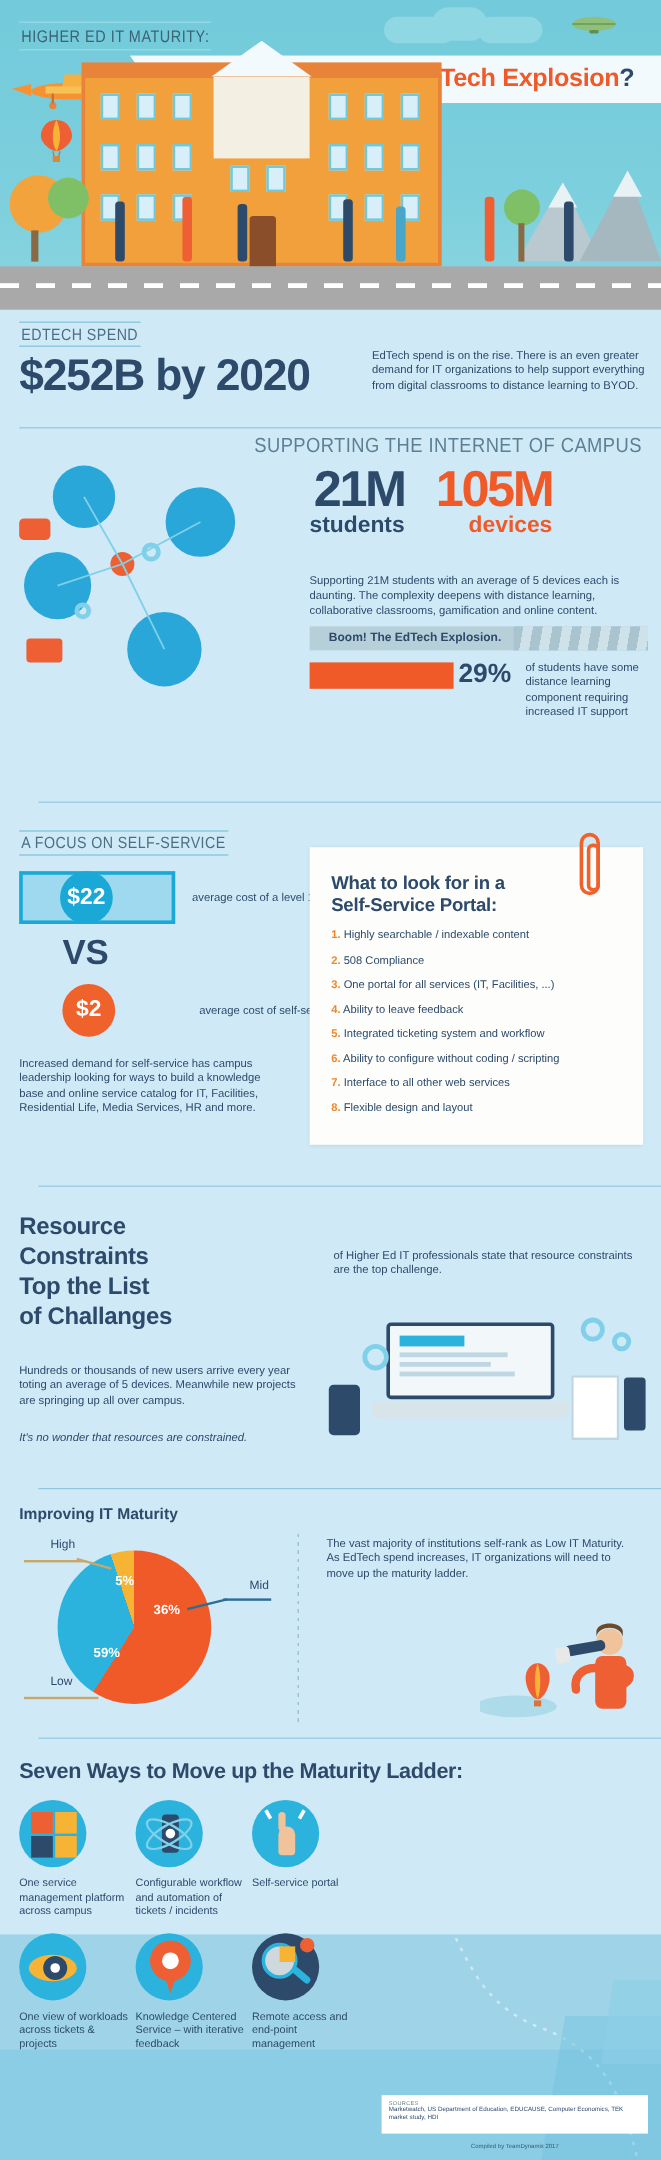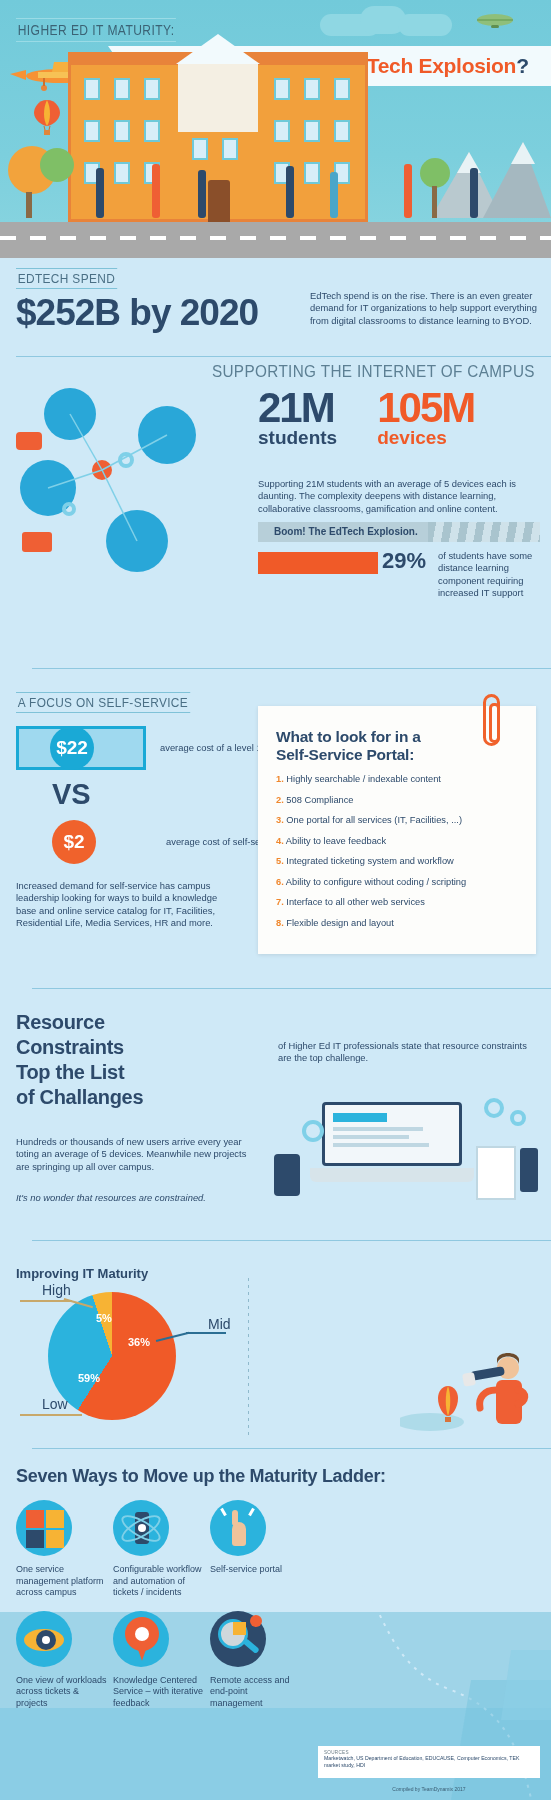--- a/index.html
+++ b/index.html
@@ -52,21 +52,21 @@
 
   
   #spend { position:absolute; top:268px; left:0; width:551px; height:78px; }
   #spend .big { position:absolute; left:16px; top:24px; font-size:37px; font-weight:bold; color:#2d4a6b; letter-spacing:-1px; }
   #spend .para { position:absolute; left:310px; top:22px; width:228px; }
 
   
   #iot { position:absolute; top:352px; left:0; width:551px; height:320px; }
   #iot .hd { position:absolute; right:16px; top:10px; font-size:17px; color:#5c7f93; letter-spacing:0.4px;
              transform:scaleX(0.9); transform-origin:right center; }
-  .stat-wrap { position:absolute; top:36px; left:258px; width:280px; display:flex; gap:40px; }
+  .stat-wrap { position:absolute; top:36px; left:258px; width:280px; display:flex; gap:26px;text-align:right; }
   .stat-num { font-size:42px; font-weight:bold; line-height:40px; letter-spacing:-2px; }
   .stat-lbl { font-size:19px; font-weight:bold; line-height:20px; }
   #iot .para { position:absolute; left:258px; top:126px; width:282px; }
   .boom { position:absolute; left:258px; top:170px; width:282px; height:20px; }
   .boom-bg { position:absolute; inset:0; background:#b7cfd9; }
   .boom-stripes { position:absolute; right:0; top:0; width:112px; height:100%;
       background:repeating-linear-gradient(100deg,#a9c4ce 0 8px,#cfe2ea 8px 16px); }
   .boom-t { position:absolute; left:16px; top:4px; font-size:10px; font-weight:bold; color:#2d4a6b; }
   .bar29 { position:absolute; left:258px; top:200px; width:120px; height:22px; background:#f05a28; }
   .pc29 { position:absolute; left:382px; top:196px; font-size:22px; font-weight:bold; color:#2d4a6b; }
@@ -102,24 +102,24 @@
   .donut { position:absolute; left:146px; top:14px; width:118px; height:118px; border-radius:50%; }
   .donut-hole { position:absolute; left:25px; top:25px; width:68px; height:68px; border-radius:50%; background:#cfe9f7; }
   .donut-lbl { position:absolute; left:0; top:46px; width:118px; text-align:center; font-size:19px; font-weight:bold; color:#f05a28; }
   #resource .rpara { position:absolute; left:278px; top:44px; width:250px; }
   #resource .bpara { position:absolute; left:16px; top:140px; width:240px; }
   #resource .ital { position:absolute; left:16px; top:196px; width:250px; font-style:italic; }
   .devices { position:absolute; left:270px; top:96px; width:270px; height:130px; }
 
   
   #pie-sec { position:absolute; top:1250px; left:0; width:551px; height:190px; }
-  #pie-sec h3 { position:absolute; left:16px; top:16px; font-size:13px; font-weight:bold; color:#2d4a6b; }
+  #pie-sec h3 { position:absolute; left:16px; top:4px; font-size:13px; font-weight:bold; color:#2d4a6b; }
   .pie { position:absolute; left:48px; top:42px; width:128px; height:128px; border-radius:50%; }
   .pie-txt { position:absolute; font-size:11px; font-weight:bold; color:#fff; }
-  .lead { position:absolute; font-size:14px; color:#2d4a6b;padding-left:20px; }
+  .lead { position:absolute; font-size:10px; color:#2d4a6b;padding-left:20px; }
   .leadline { position:absolute; background:#c8a86a; height:1.5px; }
   .leadline.blue { background:#2b6e93; }
   .vdot { position:absolute; left:248px; top:28px; width:1px; height:160px;
           background:repeating-linear-gradient(#8fb9cc 0 3px, transparent 3px 7px); }
   #pie-sec .para { position:absolute; left:272px; top:30px; width:258px; }
   .telescope { position:absolute; left:400px; top:96px; width:130px; height:92px; }
 
   
   #seven { position:absolute; top:1452px; left:0; width:551px; height:348px; }
   .sea { position:absolute; left:0; top:0; width:551px; height:348px; background:#cfe9f7; }
@@ -374,20 +374,21 @@
     <div class="leadline" style="left:64px;top:48px;width:30px;transform:rotate(16deg);transform-origin:left center;"></div>
 
     <div class="lead" style="left:188px;top:66px;">Mid</div>
     <div class="leadline blue" style="left:186px;top:82px;width:40px;"></div>
     <div class="leadline blue" style="left:156px;top:90px;width:34px;transform:rotate(-14deg);transform-origin:left center;"></div>
 
     <div class="lead" style="left:22px;top:146px;">Low</div>
     <div class="leadline" style="left:20px;top:164px;width:62px;"></div>
 
     <div class="vdot"></div>
+    <div class="para body-txt">The vast majority of institutions self-rank as Low IT Maturity. As EdTech spend increases, IT organizations will need to move up the maturity ladder.</div>
 
     <svg class="telescope" viewBox="0 0 130 92">
       <ellipse cx="30" cy="76" rx="34" ry="9" fill="#aedbe9"></ellipse>
       <path d="M48 40 C42 40 38 46 38 52 C38 62 44 70 48 70 C52 70 58 62 58 52 C58 46 54 40 48 40Z" fill="#ef5f34"></path>
       <path d="M48 40 C45 48 45 62 48 70 C51 62 51 48 48 40Z" fill="#f7b334"></path>
       <rect x="45" y="71" width="6" height="5" fill="#d9733a"></rect>
       <circle cx="108" cy="22" r="11" fill="#f0c39a"></circle>
       <path d="M97 18 C99 8 117 8 119 18 L119 13 C117 5 99 5 97 13 Z" fill="#6b4a2c"></path>
       <rect x="96" y="34" width="26" height="44" rx="6" fill="#ef5f34"></rect>
       <rect x="70" y="26" width="34" height="9" rx="4" fill="#2d4a6b" transform="rotate(-10 70 26)"></rect>

